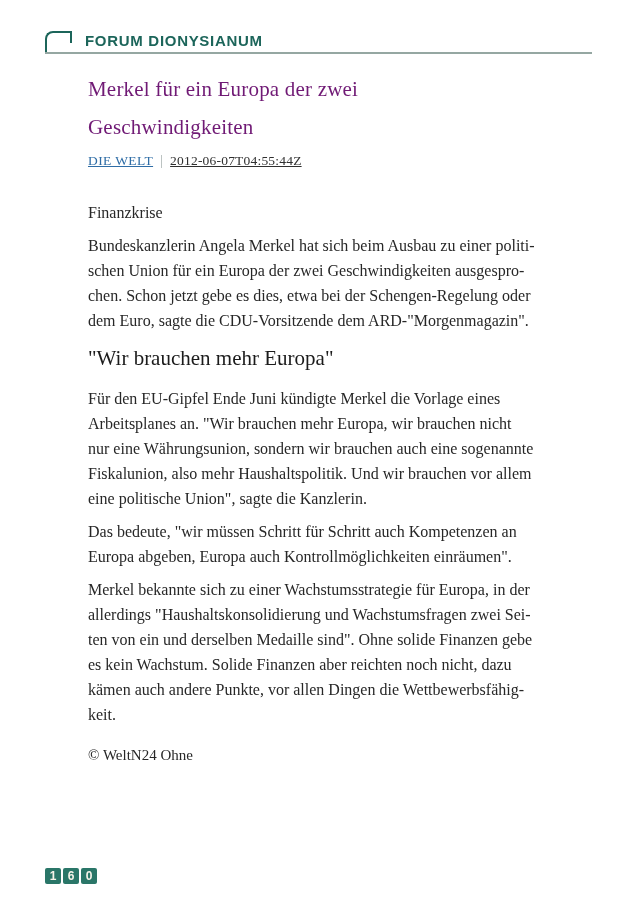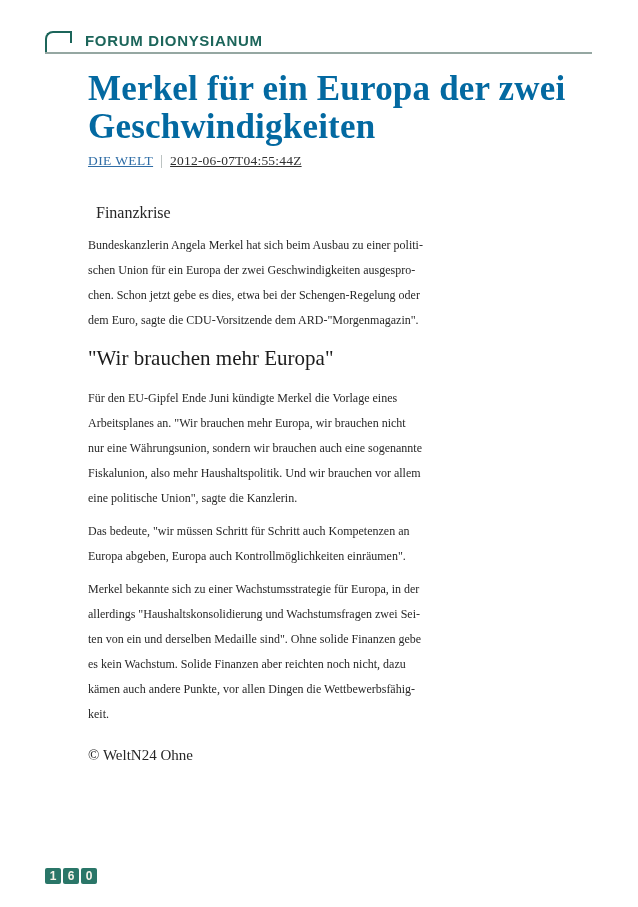--- a/index.html
+++ b/index.html
@@ -55,24 +55,24 @@
 
   
   .main {
     position: absolute;
     left: 88px;
     top: 70px;
     width: 510px;
   }
   h1.article-title {
     margin: 0 0 5px 0;
-    font-weight: bold;
-    font-size: 35px;
+    font-weight: normal;
+    font-size: 21px;
     line-height: 38px;
-    color: #0369a1;
+    color: #701a75;
     white-space: pre;
     letter-spacing: 0.2px;
   }
   .byline {
     font-size: 13.5px;
     line-height: 19px;
     color: #333333;
     white-space: nowrap;
   }
   .byline a.source-link {
@@ -85,28 +85,28 @@
     color: #a9b2b0;
     margin: 0 7px;
     font-size: 15px;
   }
   .byline .timestamp {
     color: #2f2f2f;
     letter-spacing: 0.2px;
     text-decoration: underline;
   }
   .kicker {
-    margin: 30px 0 8px 8px;
+    margin: 30px 0 8px 0;
     font-size: 16px;
     line-height: 25px;
     color: #272727;
   }
   p.body-par {
     margin: 0 0 8px 0;
-    font-size: 12px;
+    font-size: 16px;
     line-height: 25px;
     color: #272727;
     white-space: pre;
   }
   h2.subheading {
     margin: 10px 0 13px 0;
     font-weight: normal;
     font-size: 21px;
     line-height: 30px;
     color: #1b1b1b;

